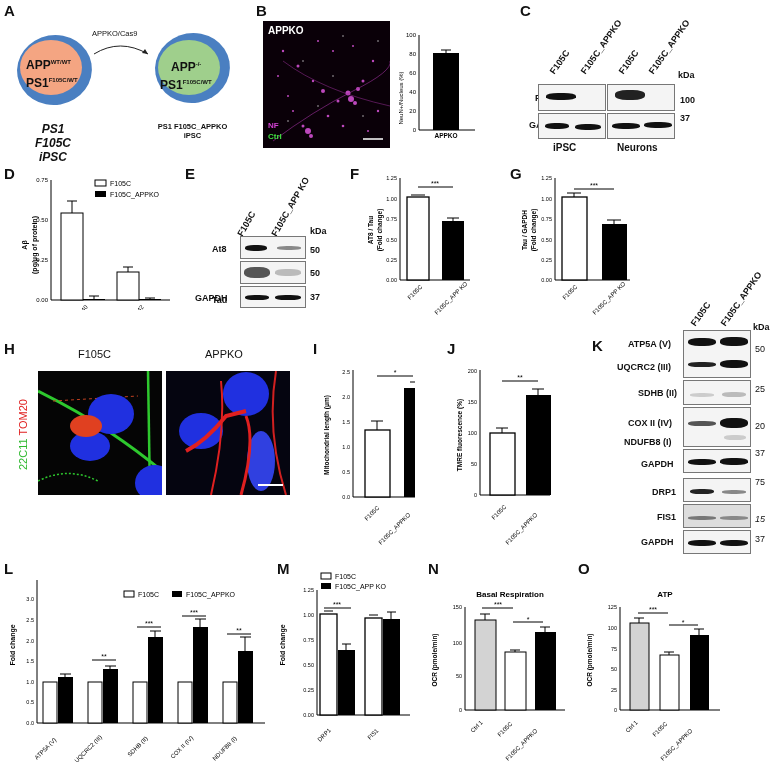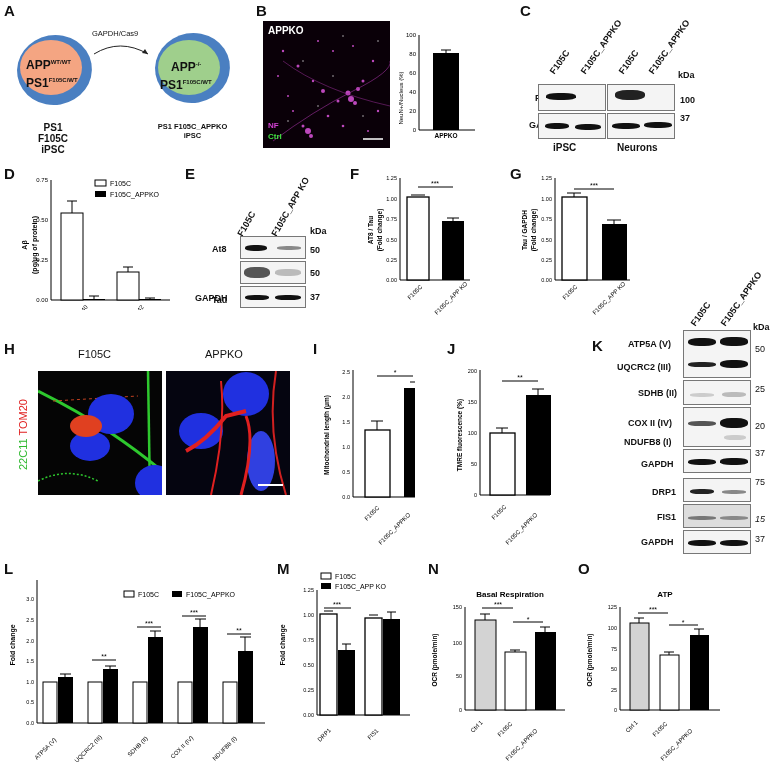--- a/index.html
+++ b/index.html
@@ -17,26 +17,26 @@
 <body>
 
 <div class="plabel" style="left:4px;top:2px;">A</div>
 <div>
   <div class="abs" style="left:17px;top:35px;width:75px;height:70px;border-radius:50%;background:#4a7fc1;transform:rotate(-10deg);"></div>
   <div class="abs" style="left:20px;top:40px;width:62px;height:55px;border-radius:50%;background:#f4a582;"></div>
   <div class="abs bold" style="left:26px;top:55px;font-size:12px;line-height:15px;">
     <span>APP</span><sup style="font-size:6px;">WT/WT</sup><br>
     <span>PS1</span><sup style="font-size:6px;">F105C/WT</sup>
   </div>
-  <div class="abs bold" style="left:28px;top:122px;font-size:10px;text-align:center;width:50px;">
+  <div class="abs bold" style="left:28px;top:122px;font-size:12px;text-align:center;width:50px;font-style:italic;">
     <div>PS1 F105C</div>
       <div>iPSC</div>
   </div>
 
-  <div class="abs" style="left:92px;top:29px;font-size:7.5px;">GAPDH/Cas9</div>
+  <div class="abs" style="left:92px;top:29px;font-size:7.5px;">APPKO/Cas9</div>
   <svg class="abs" style="left:92px;top:40px;" width="60" height="20">
     <path d="M2 14 Q28 -2 56 14" fill="none" stroke="#222" stroke-width="1"></path>
     <path d="M56 14 L50 13 L53 9 Z" fill="#222"></path>
   </svg>
 
   <div class="abs" style="left:155px;top:33px;width:75px;height:70px;border-radius:50%;background:#4a7fc1;transform:rotate(-10deg);"></div>
   <div class="abs" style="left:158px;top:40px;width:62px;height:55px;border-radius:50%;background:#9fcf8c;"></div>
   <div class="abs bold" style="left:160px;top:57px;font-size:12px;line-height:15px;">
     <span style="margin-left:11px;">APP</span><sup style="font-size:6px;">-/-</sup><br>
     <span>PS1</span><sup style="font-size:6px;">F105C/WT</sup>

